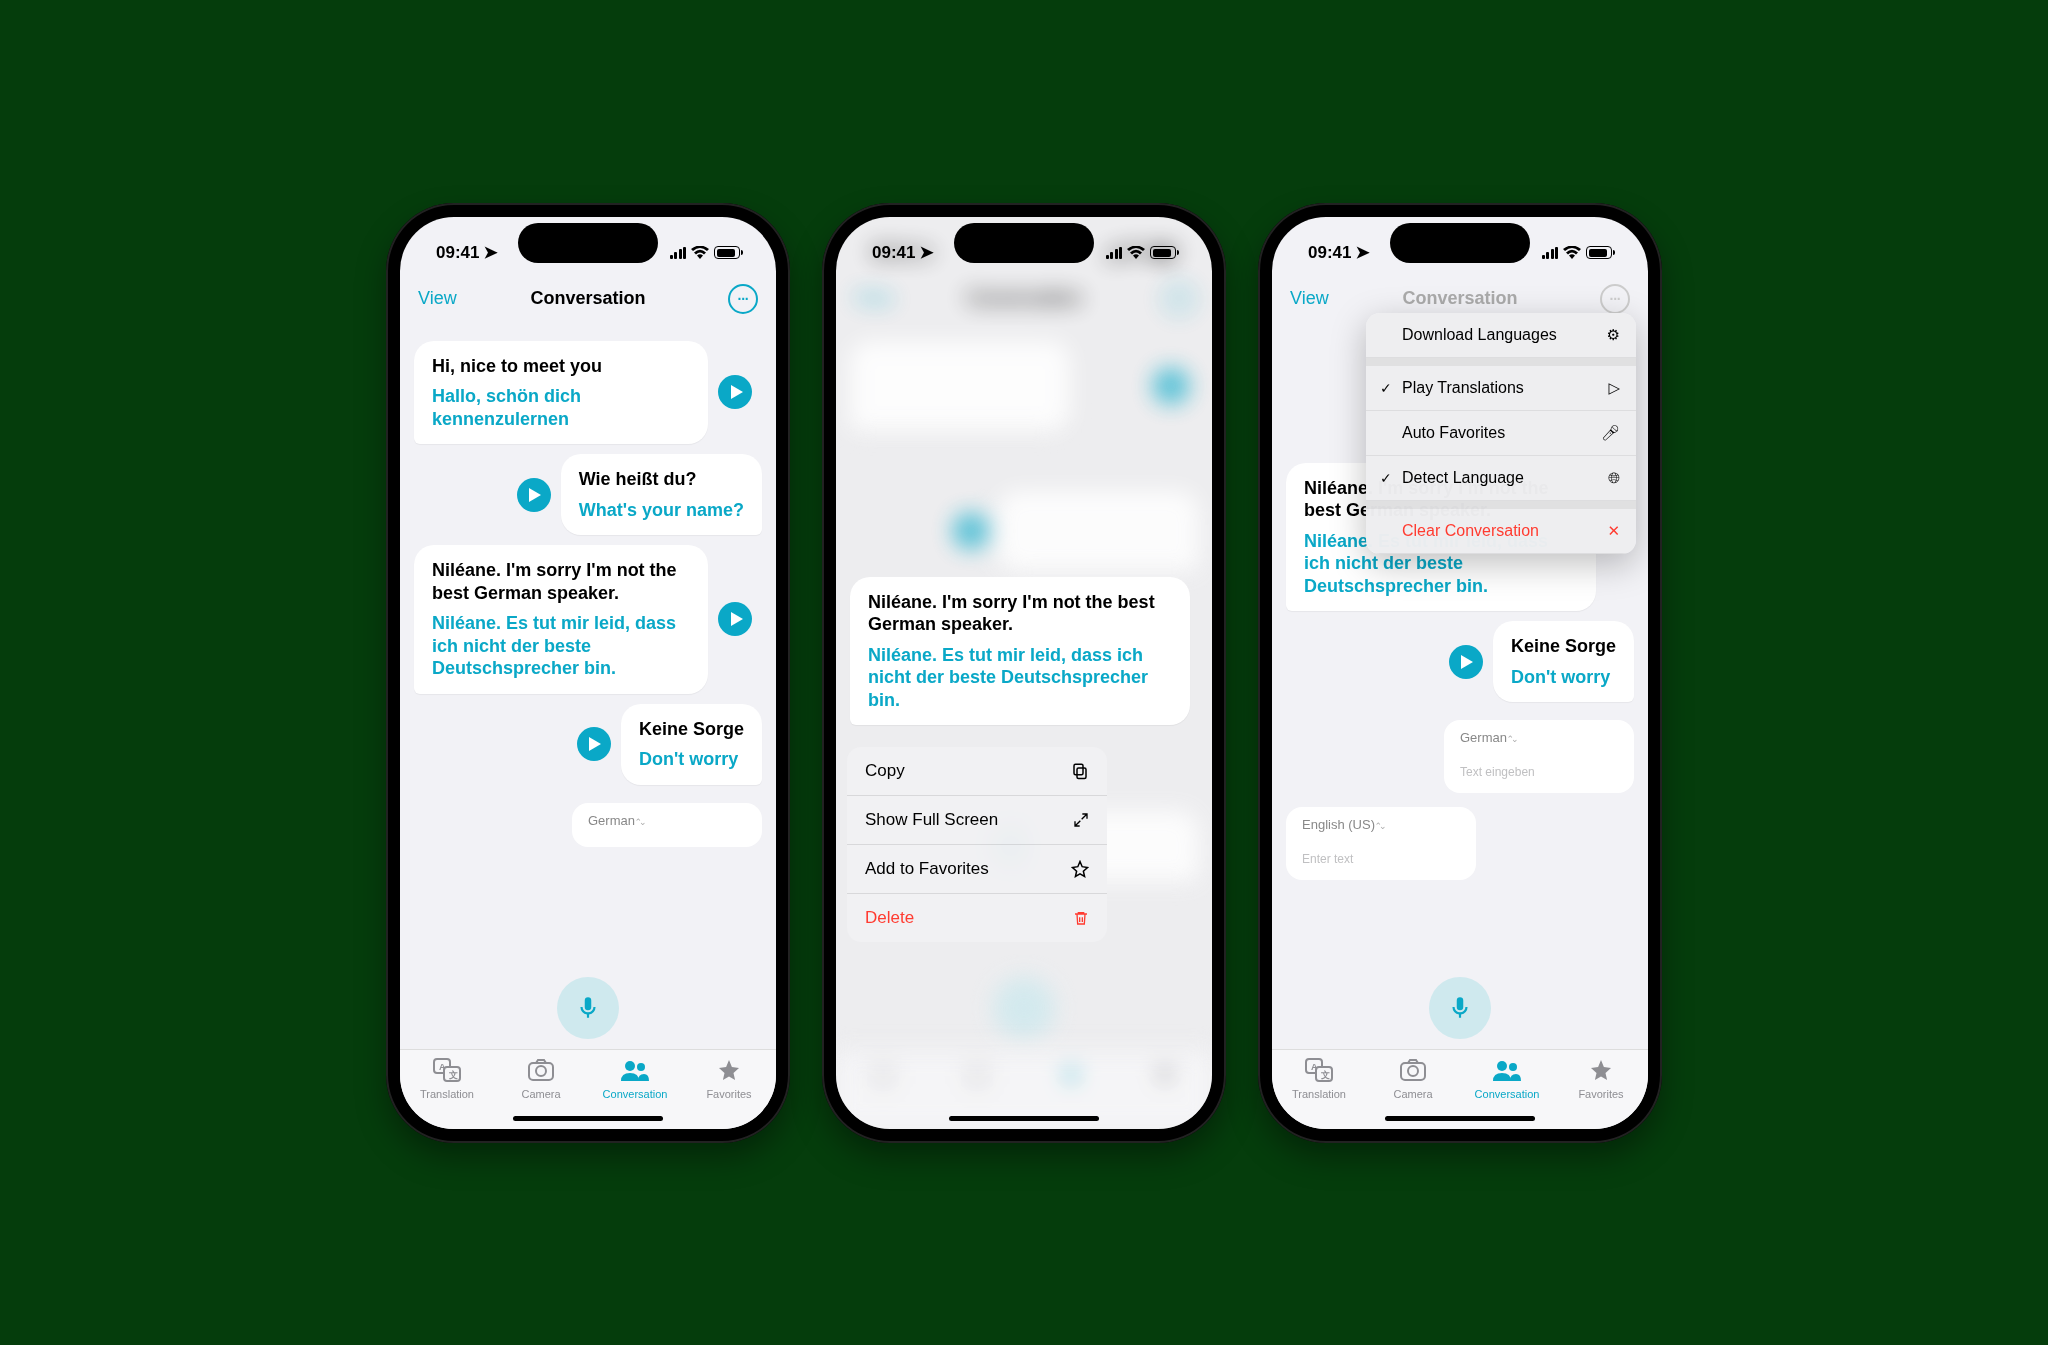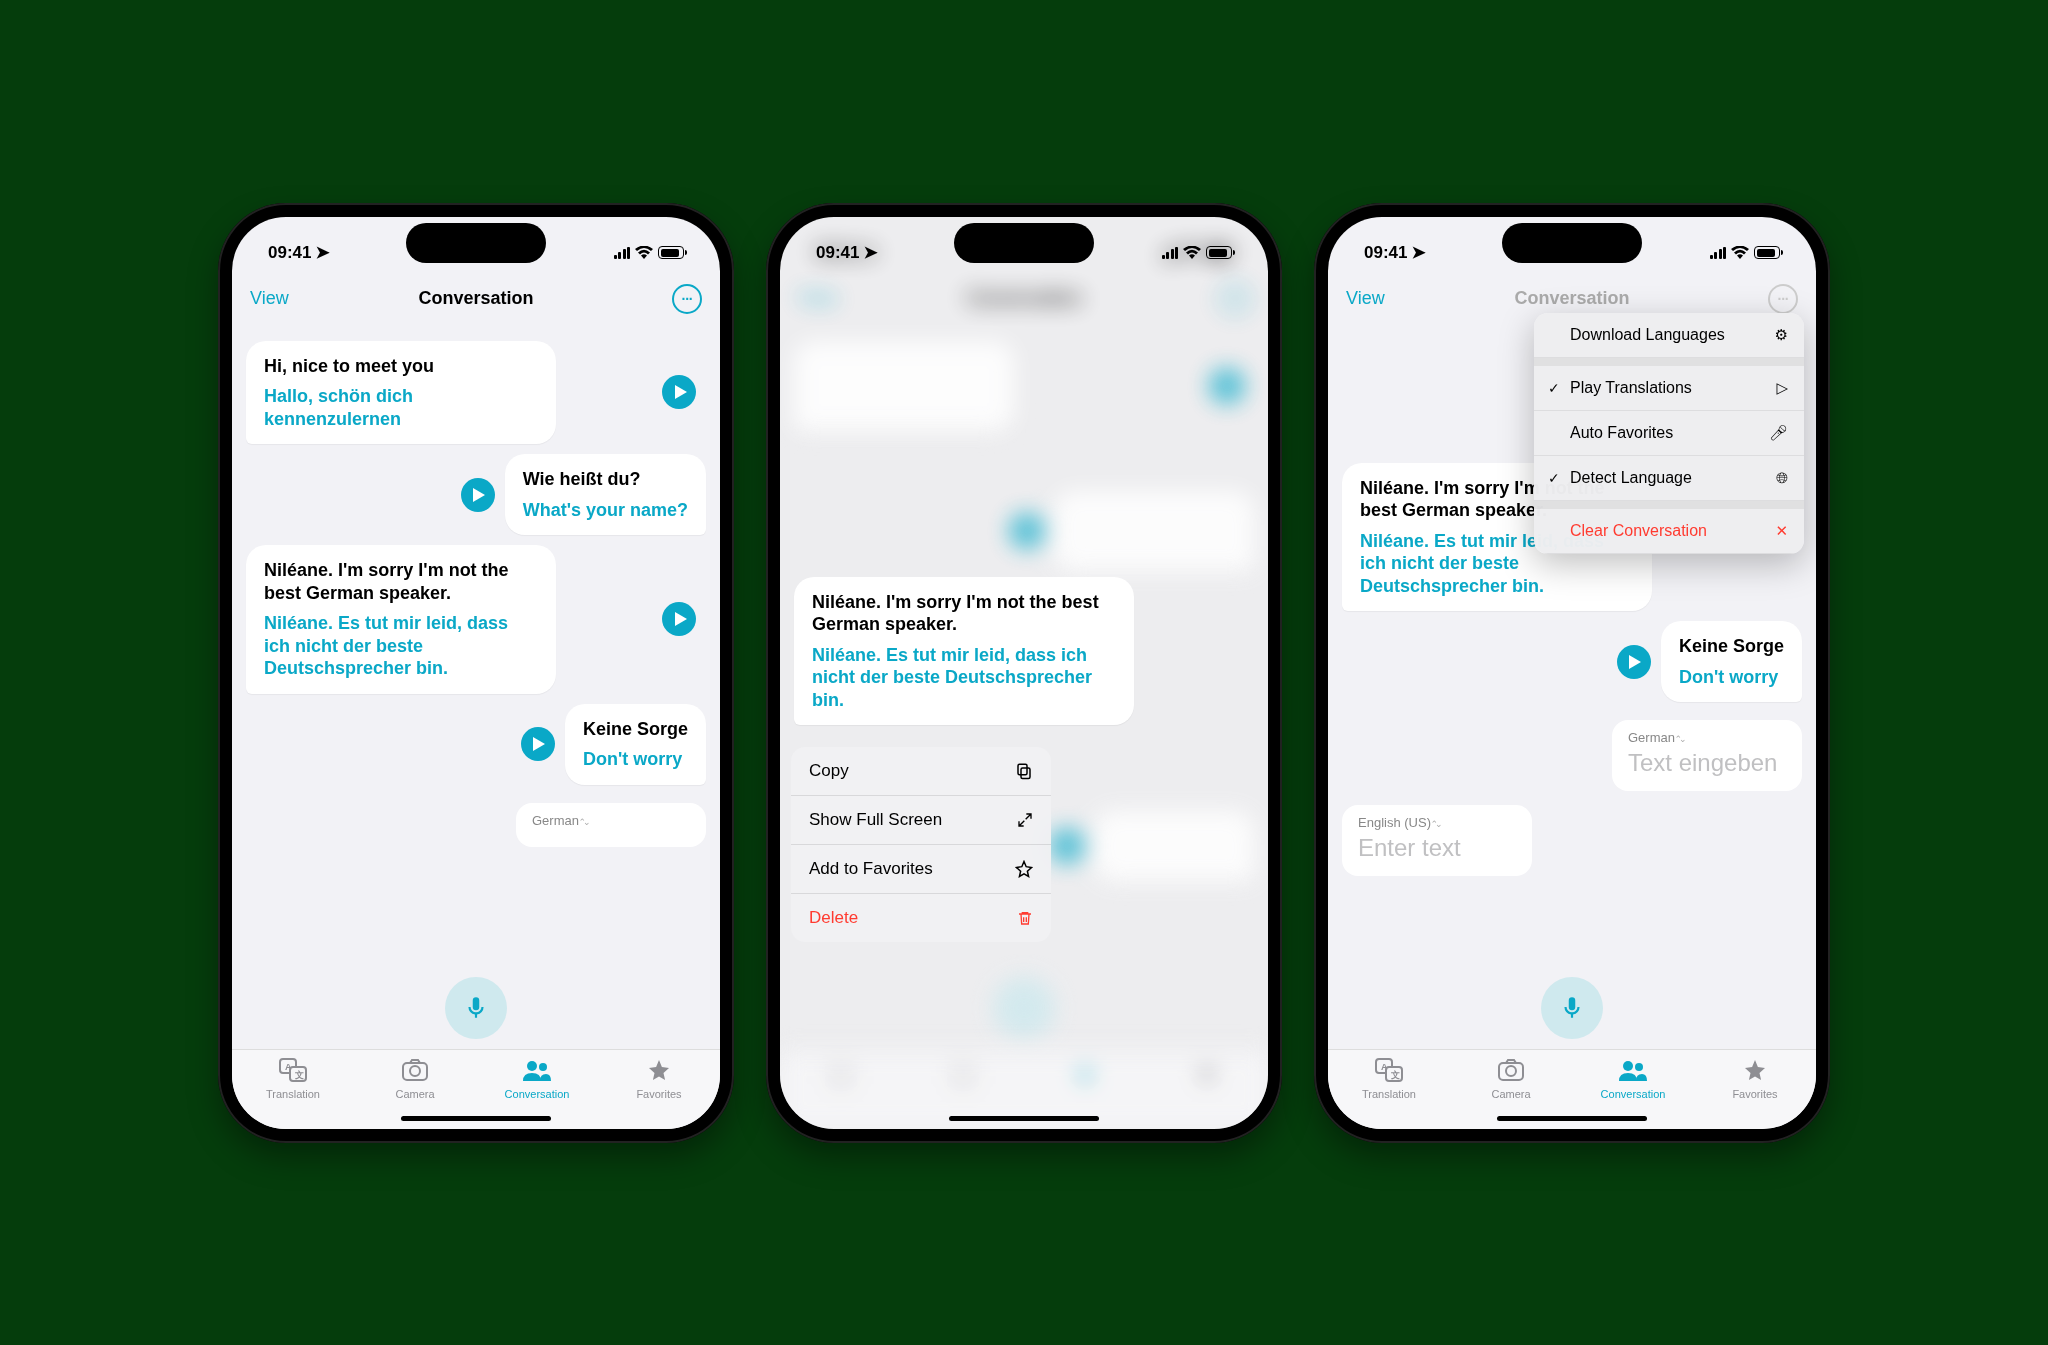--- a/index.html
+++ b/index.html
@@ -1,17 +1,17 @@
 <!DOCTYPE html>
 <html><head>
 <meta charset="utf-8">
 <style>
 * { box-sizing: border-box; margin: 0; padding: 0; font-family: -apple-system, BlinkMacSystemFont, "Segoe UI", Helvetica, Arial, sans-serif; -webkit-font-smoothing: antialiased; }
 body { background: #053d0c; width: 2048px; height: 1345px; display: flex; justify-content: center; align-items: center; gap: 32px; }
-.phone { width: 516px; height: 940px; background: #000; border-radius: 68px; padding: 14px; position: relative; box-shadow: 0 0 0 2px #222 inset, 0 15px 30px rgba(0,0,0,.35); }
+.phone { width: 404px; height: 940px; background: #000; border-radius: 68px; padding: 14px; position: relative; box-shadow: 0 0 0 2px #222 inset, 0 15px 30px rgba(0,0,0,.35); }
 .screen { width: 100%; height: 100%; background: #f2f2f6; border-radius: 54px; overflow: hidden; position: relative; display: flex; flex-direction: column; }
 .notch { position: absolute; top: 20px; left: 50%; transform: translateX(-50%); width: 140px; height: 40px; background: #000; border-radius: 22px; z-index: 50; }
 .status-bar { height: 58px; display: flex; justify-content: space-between; align-items: center; padding: 14px 36px 0 36px; font-size: 17px; font-weight: 600; color: #000; }
 .status-left { display: flex; gap: 4px; align-items: center; }
 .status-right { display: flex; gap: 5px; align-items: center; }
 .nav-bar { height: 48px; display: flex; align-items: center; justify-content: space-between; padding: 0 18px; }
 .nav-left { color: #0aa8c7; font-size: 18px; font-weight: 400; }
 .nav-title { font-size: 18px; font-weight: 600; color: #000; position: absolute; left: 50%; transform: translateX(-50%); }
 .nav-title.dim { color: #aaa; }
 .nav-right { width: 30px; height: 30px; border: 2px solid #0aa8c7; border-radius: 50%; display: flex; align-items: center; justify-content: center; color: #0aa8c7; font-weight: 900; letter-spacing: -1px; font-size: 14px; }
@@ -25,21 +25,21 @@
 .bubble-row.right .bubble { border-bottom-right-radius: 6px; }
 .orig-text { font-size: 18px; font-weight: 600; color: #000; line-height: 1.25; }
 .trans-text { font-size: 18px; font-weight: 600; color: #0aa8c7; line-height: 1.25; margin-top: 8px; }
 .play-btn { width: 34px; height: 34px; border-radius: 50%; background: #0aa8c7; margin: 0 10px; display: flex; align-items: center; justify-content: center; flex-shrink: 0; }
 .play-btn::after { content: ""; border-left: 12px solid #fff; border-top: 7px solid transparent; border-bottom: 7px solid transparent; margin-left: 3px; }
 .input-box { background: #fff; border-radius: 16px; padding: 10px 16px 14px 16px; margin-top: 18px; }
 .input-box.right { margin-left: auto; width: 190px; }
 .input-box.left { width: 190px; }
 .lang-tag { font-size: 13px; color: #888; font-weight: 500; }
 .lang-tag::after { content: " \2303\2304"; font-size: 9px; letter-spacing: -3px; color: #aaa; }
-.placeholder { font-size: 24px; color: #c0c0c2; font-weight: 400; margin-top: 4px; }
+.placeholder { font-size: 12px; color: #c0c0c2; font-weight: 400; margin-top: 20px; }
 .mic-wrap { display: flex; justify-content: center; padding: 12px 0 10px 0; }
 .mic-btn { width: 62px; height: 62px; border-radius: 50%; background: #cfe9ee; display: flex; align-items: center; justify-content: center; color: #0aa8c7; }
 .tab-bar { height: 80px; background: rgba(247,247,249,.96); border-top: 1px solid #ddd; display: flex; padding-bottom: 20px; }
 .tab { flex: 1; display: flex; flex-direction: column; align-items: center; justify-content: center; gap: 2px; color: #8e8e93; font-size: 11px; }
 .tab.active { color: #0aa8c7; }
 .tab-icon { font-size: 26px; height: 28px; }
 .home-ind { position: absolute; bottom: 8px; left: 50%; transform: translateX(-50%); width: 150px; height: 5px; border-radius: 3px; background: #000; }
 .blurred .status-bar, .blurred .nav-bar, .blurred .content, .blurred .mic-wrap, .blurred .tab-bar { filter: blur(11px); opacity: .85; }
 .popup-bubble-wrap { position: absolute; top: 350px; left: 0; right: 0; z-index: 10; padding: 0 14px; }
 .context-menu { position: absolute; top: 530px; left: 11px; width: 260px; background: rgba(240,240,242,.96); border-radius: 14px; z-index: 10; overflow: hidden; }

